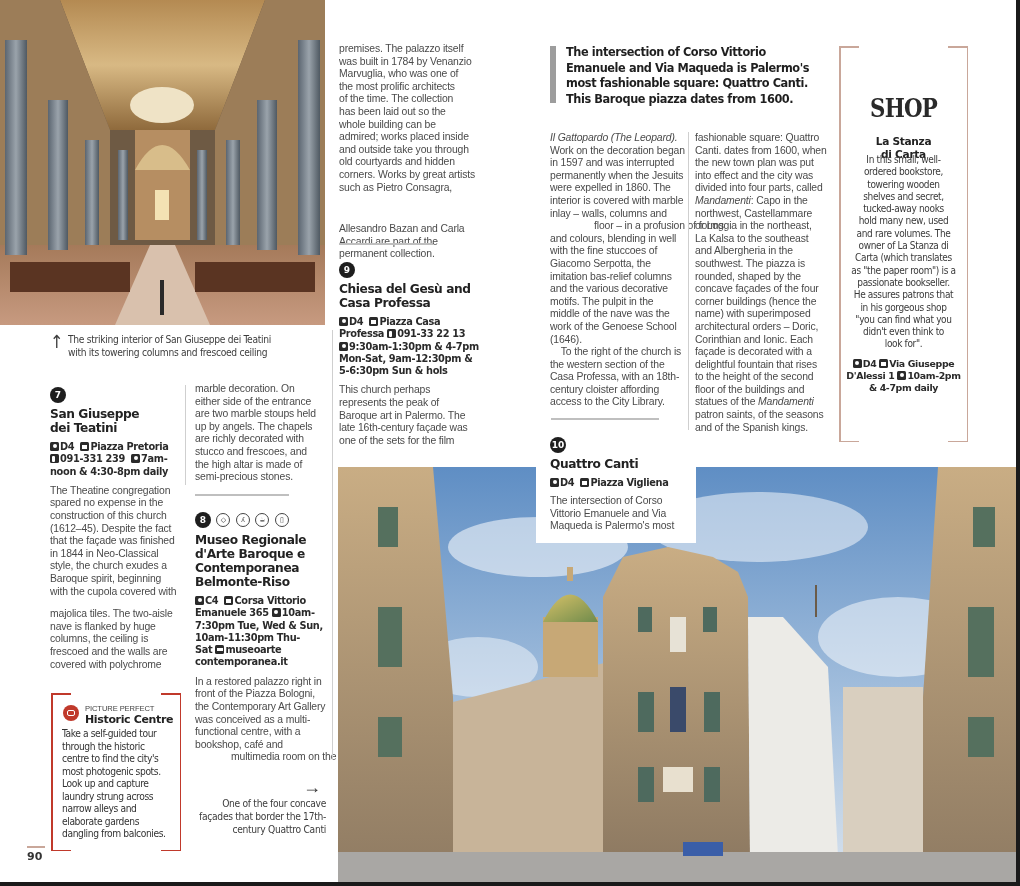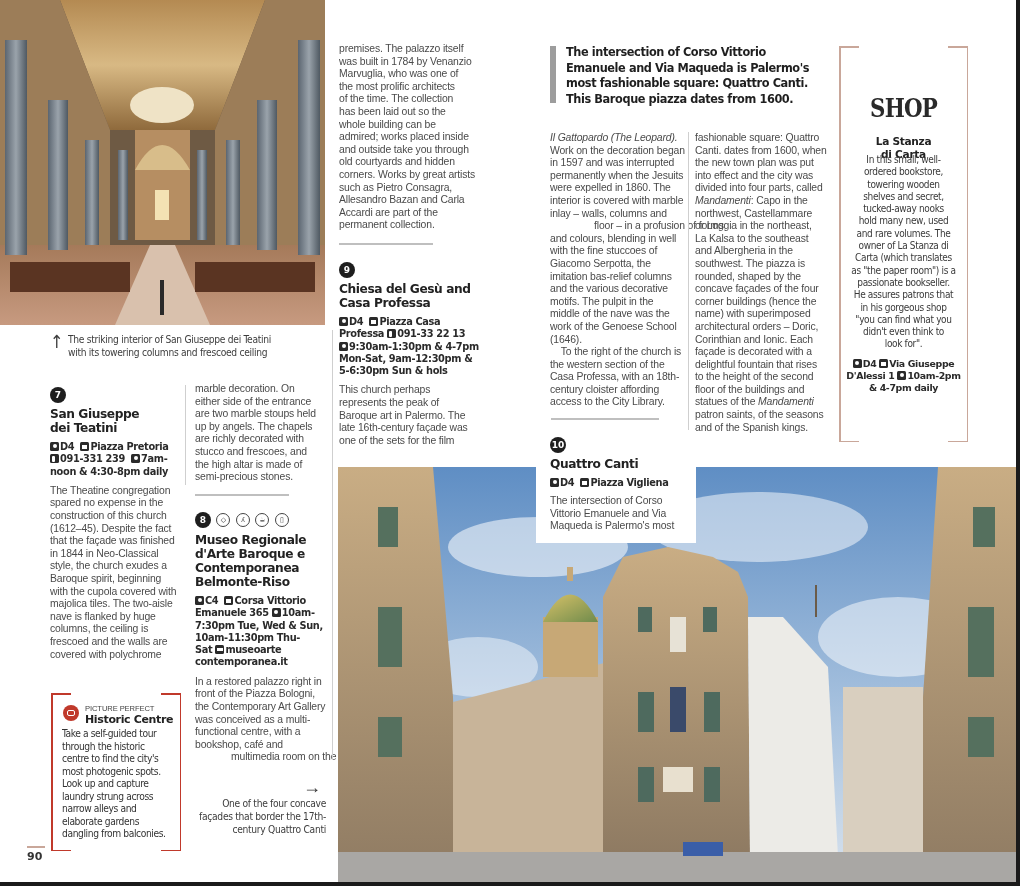--- a/index.html
+++ b/index.html
@@ -98,21 +98,21 @@
     <div class="body-text" style="margin-top:7px;width:130px;" id="e7c1">
         <div style="white-space: pre;">The Theatine congregation</div>
         <div style="white-space: pre;">spared no expense in the</div>
         <div style="white-space: pre;">construction of this church</div>
         <div style="white-space: pre;">(1612–45). Despite the fact</div>
         <div style="white-space: pre;">that the façade was finished</div>
         <div style="white-space: pre;">in 1844 in Neo-Classical</div>
         <div style="white-space: pre;">style, the church exudes a</div>
         <div style="white-space: pre;">Baroque spirit, beginning</div>
         <div style="white-space: pre;">with the cupola covered with</div>
-        <div style="white-space: pre;">majolica tiles. The two-aisle</div>
+        <div style="white-space: pre; margin-top: 10px;">majolica tiles. The two-aisle</div>
         <div style="white-space: pre;">nave is flanked by huge</div>
         <div style="white-space: pre;">columns, the ceiling is</div>
         <div style="white-space: pre;">frescoed and the walls are</div>
         <div style="white-space: pre;">covered with polychrome</div>
       </div>
   </div>
 
   <div class="abs vrule" style="left:185px;top:385px;height:100px;"></div>
   <div class="abs body-text" style="left:195px;top:383px;width:130px;" id="e7c2">
       <div style="white-space: pre;">marble decoration. On</div>
@@ -199,21 +199,21 @@
       <div style="white-space: pre;">Marvuglia, who was one of</div>
       <div style="white-space: pre;">the most prolific architects</div>
       <div style="white-space: pre;">of the time. The collection</div>
       <div style="white-space: pre;">has been laid out so the</div>
       <div style="white-space: pre;">whole building can be</div>
       <div style="white-space: pre;">admired; works placed inside</div>
       <div style="white-space: pre;">and outside take you through</div>
       <div style="white-space: pre;">old courtyards and hidden</div>
       <div style="white-space: pre;">corners. Works by great artists</div>
       <div style="white-space: pre;">such as Pietro Consagra,</div>
-      <div style="white-space: pre;">Allesandro Bazan and Carla</div>
+      <div style="white-space: pre; margin-top: 29px;">Allesandro Bazan and Carla</div>
       <div style="white-space: pre;">Accardi are part of the</div>
       <div style="white-space: pre;">permanent collection.</div>
     </div>
   <div class="abs divider" style="left:339px;top:243px;width:94px;"></div>
 
   <div class="abs" style="left:339px;top:260px;width:150px;">
     <span class="num-badge">9</span>
     <div class="entry-title" style="margin-top:4px;">
       <div>Chiesa del Gesù and</div>
       <div>Casa Professa</div>

